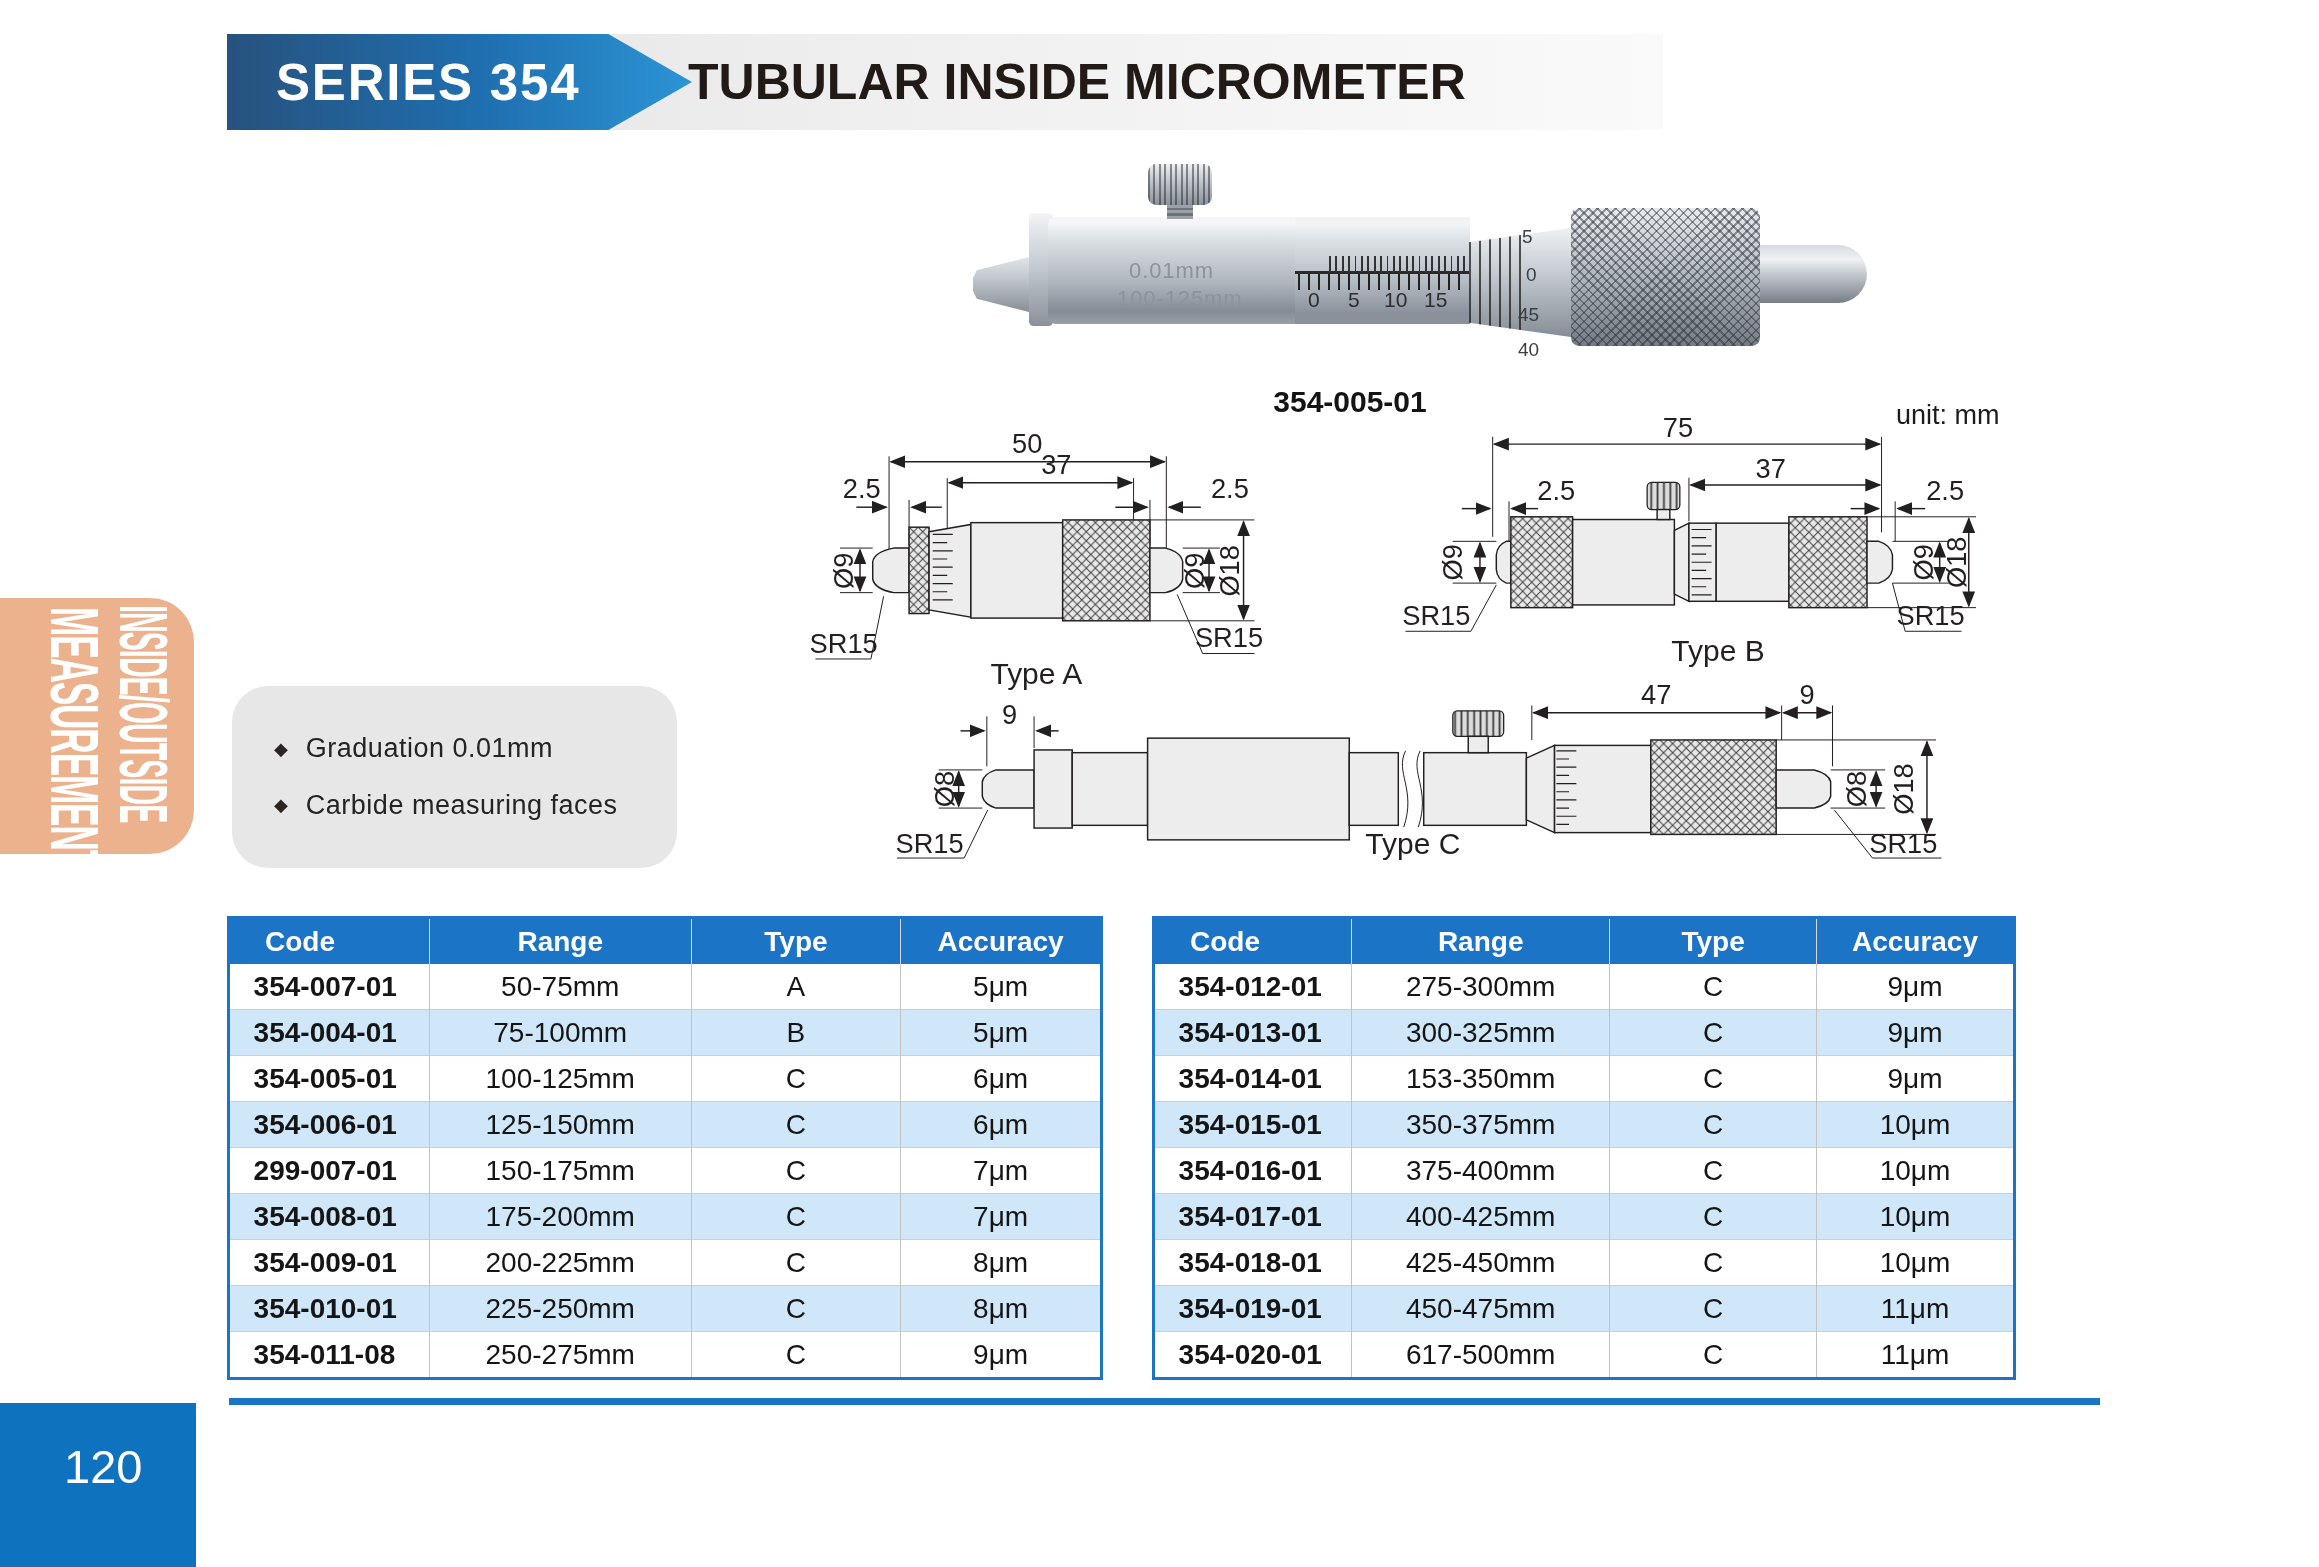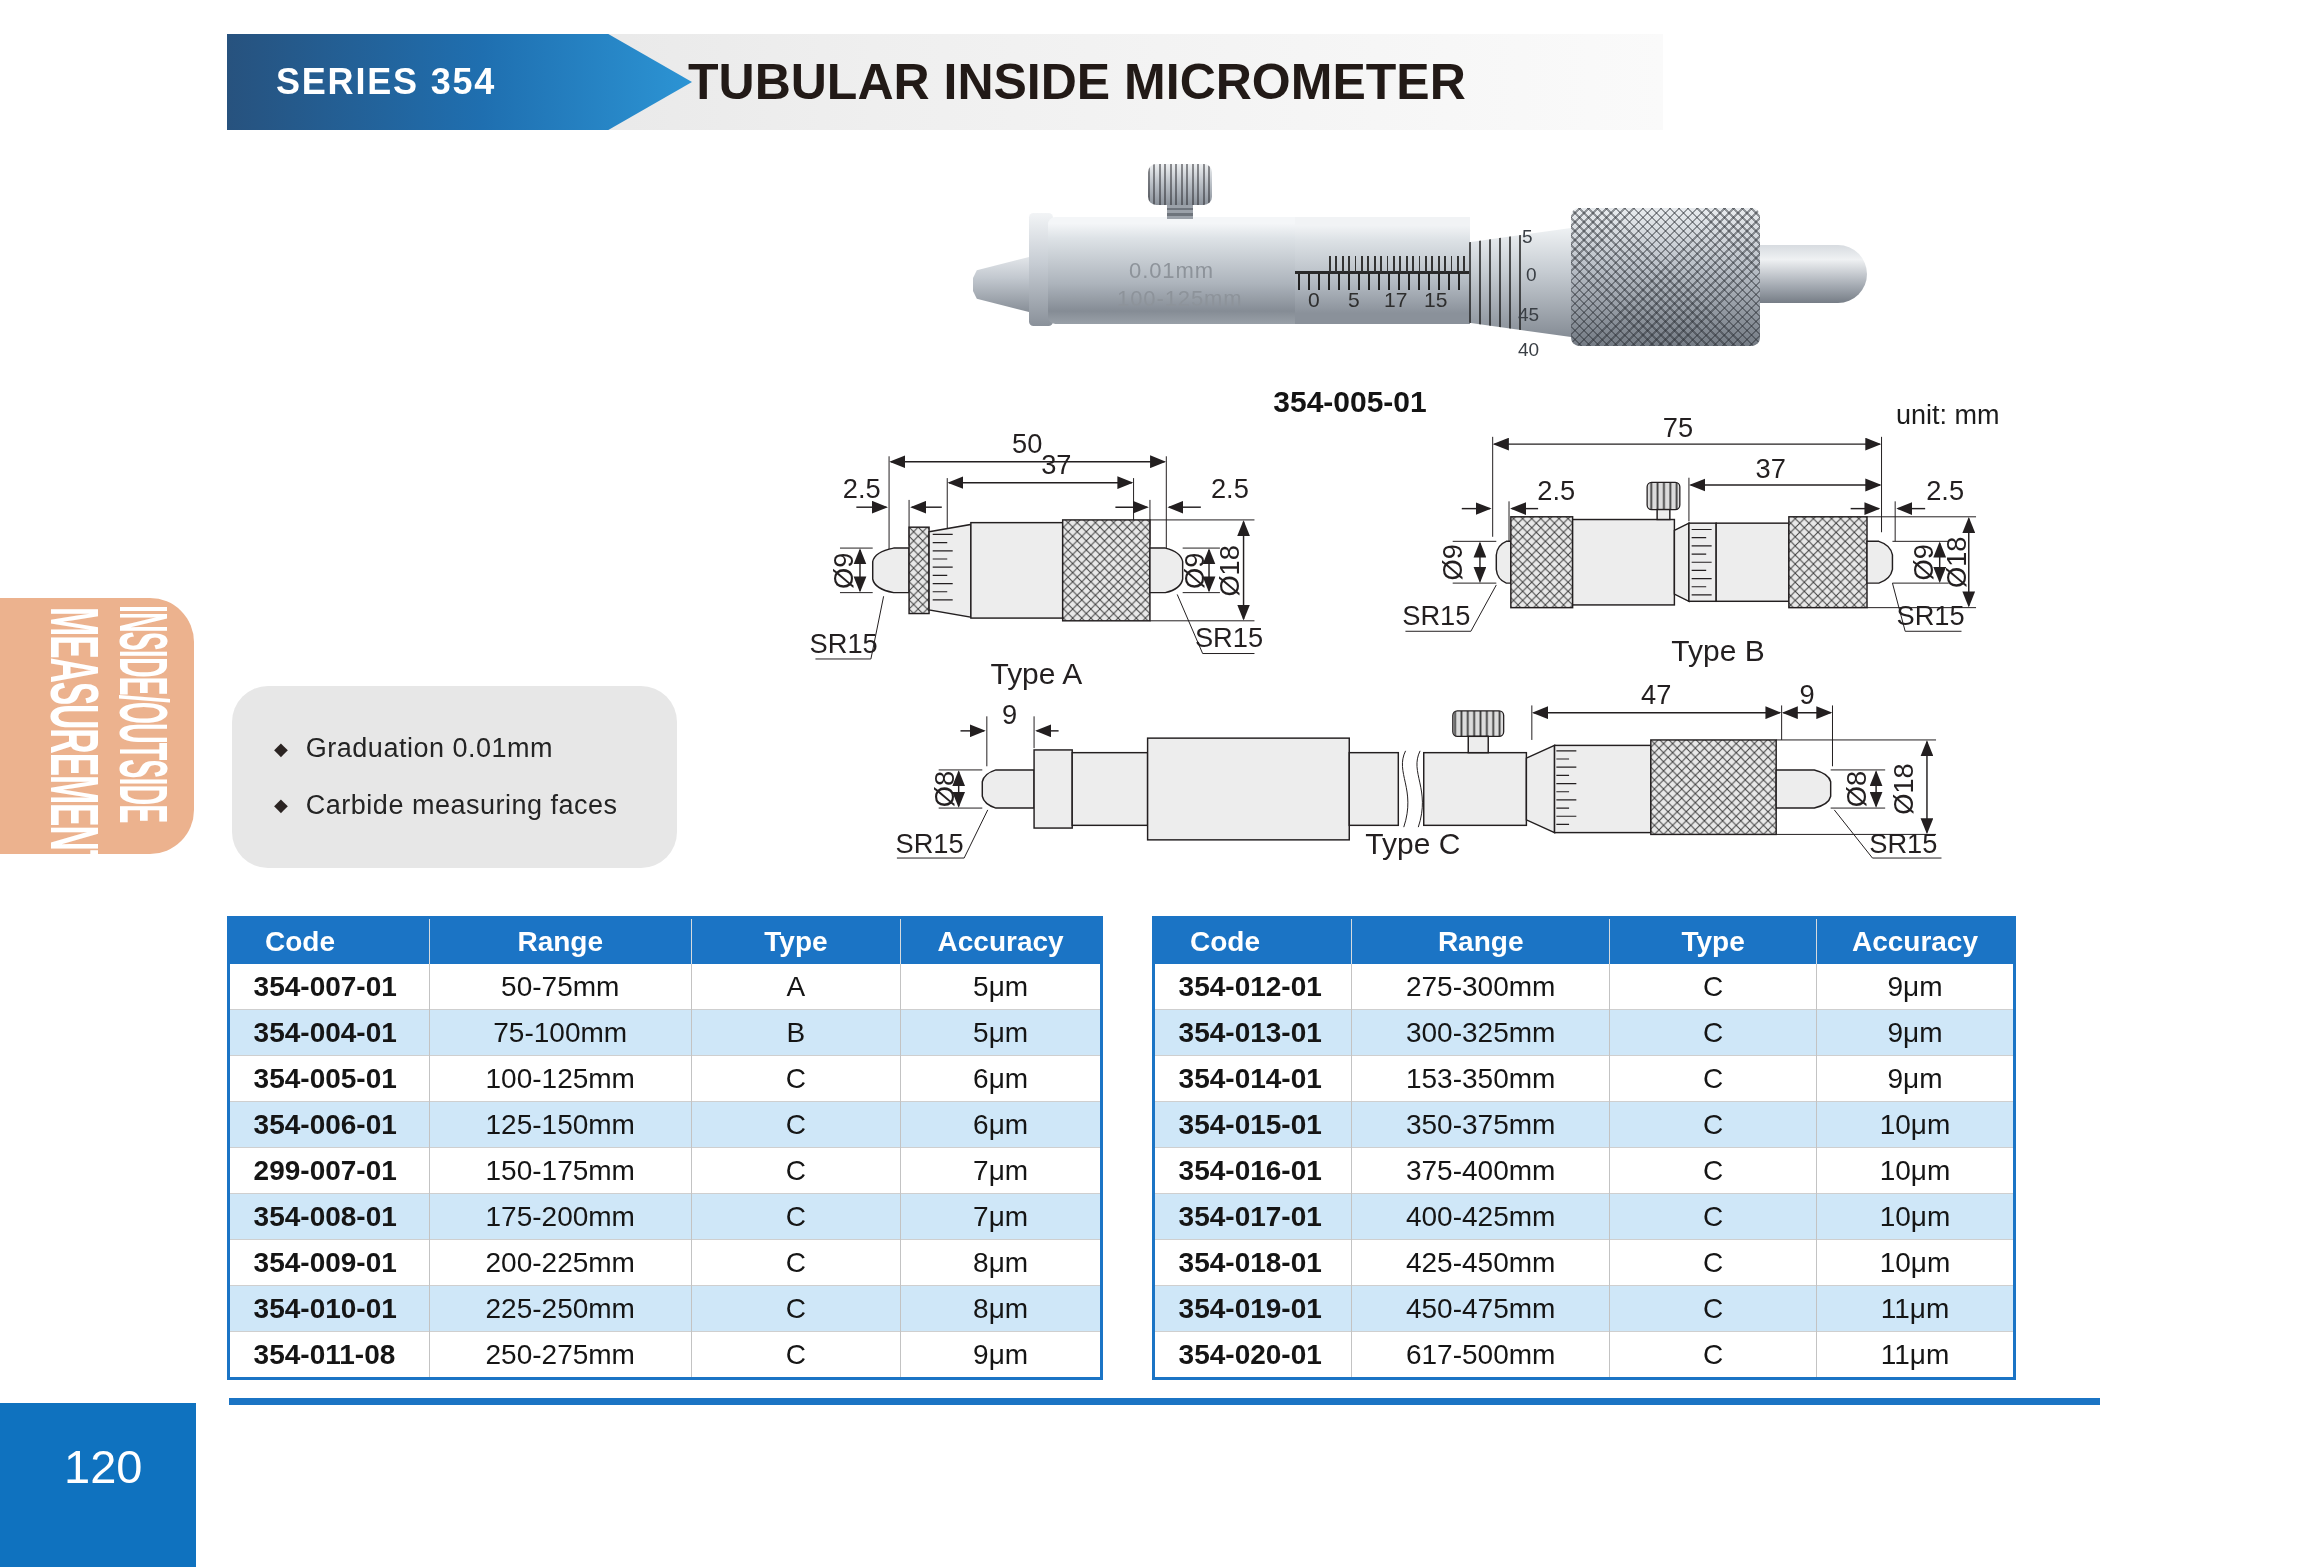--- a/index.html
+++ b/index.html
@@ -6,21 +6,21 @@
   #page{position:relative;width:2319px;height:1567px;background:#fff;overflow:hidden;
         font-family:"Liberation Sans",sans-serif;color:#111;}
 
   
   .header-band{position:absolute;left:227px;top:34px;width:1436px;height:96px;
      background:linear-gradient(90deg,#e2e2e2,#efefef 45%,#fafafa);}
   .series-badge{position:absolute;left:227px;top:34px;width:465px;height:96px;
      background:linear-gradient(90deg,#27527e,#1f6fb0 55%,#2c94d4);
      clip-path:polygon(0 0,82% 0,100% 50%,82% 100%,0 100%);
      display:flex;align-items:center;}
-  .series-badge span{padding-left:49px;font-size:36px;font-weight:bold;color:#fff;letter-spacing:1.8px;}
+  .series-badge span{padding-left:49px;font-size:51px;font-weight:bold;color:#fff;letter-spacing:1.8px;}
   .page-title{position:absolute;left:688px;top:34px;height:96px;line-height:96px;
      font-size:50px;font-weight:bold;color:#221a17;letter-spacing:0;}
 
   
   #photo{position:absolute;left:973px;top:155px;width:900px;height:205px;}
   #photo .part{position:absolute;}
   .ph-cone{left:0;top:97px;width:76px;height:65px;
      background:linear-gradient(180deg,#e9ecef,#c2c8cf 40%,#7f868f);
      clip-path:polygon(0 40%,5% 28%,100% 0,100% 100%,5% 72%,0 60%);}
   .ph-collar{left:56px;top:58px;width:23.6px;height:113px;border-radius:4.5px;
@@ -141,21 +141,21 @@
     <div class="part ph-scaleline"></div>
     <div class="part ph-ticks-low"></div>
     <div class="part ph-ticks-up"></div>
     <div class="part ph-bevel"></div>
     <div class="part ph-grip"></div>
     <div class="part ph-spindle"></div>
     <span class="ph-eng" style="left:156px;top:103px">0.01mm</span>
     <span class="ph-eng" style="left:144px;top:131px">100-125mm</span>
     <span class="ph-num" style="left:335px;top:133px">0</span>
     <span class="ph-num" style="left:375px;top:133px">5</span>
-    <span class="ph-num" style="left:411px;top:133px">17</span>
+    <span class="ph-num" style="left:411px;top:133px">10</span>
     <span class="ph-num" style="left:451px;top:133px">15</span>
     <span class="ph-tnum" style="left:549px;top:71px">5</span>
     <span class="ph-tnum" style="left:553px;top:109px">0</span>
     <span class="ph-tnum" style="left:545px;top:149px">45</span>
     <span class="ph-tnum" style="left:545px;top:184px">40</span>
   </div>
   <div class="photo-model">354-005-01</div>
   <div class="unit-note">unit: mm</div>
 
   <svg class="draw" style="left:800px;top:418px" width="509" height="282" viewBox="0 0 560 310">

